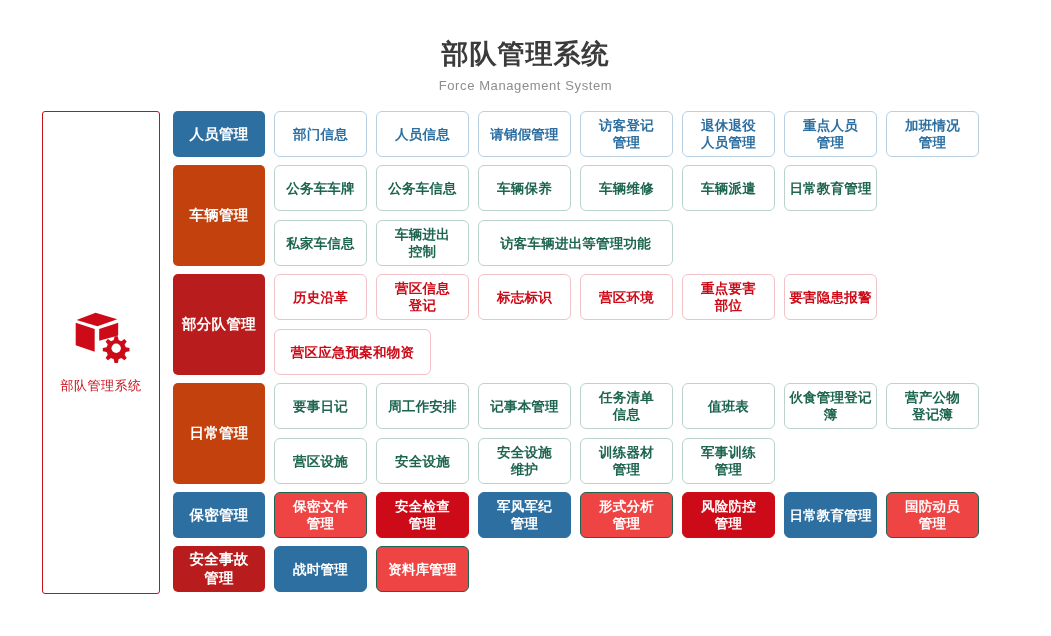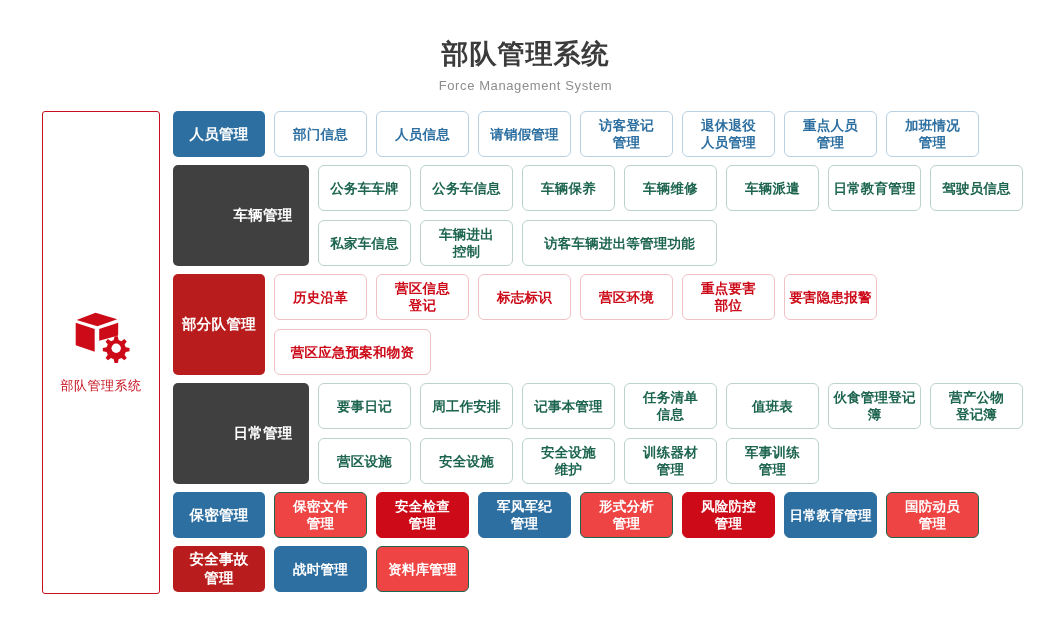--- a/index.html
+++ b/index.html
@@ -136,21 +136,21 @@
   .cell.outline.green { border-color: #bcd3cb; color: #1e6550; }
   .cell.outline.red   { border-color: #f0c2c6; color: #cc0a18; }
 
   
   .cell.solid { color: #ffffff; border: 1px solid transparent; }
   .cell.solid.blue  { background: #2d6fa0; border-color: #2d6fa0; }
   .cell.solid.green { background: #ef4444; border-color: #1e6550; }
   .cell.solid.red   { background: #cc0a18; border-color: #cc0a18; }
 
   .label-blue  { background: #2d6fa0; }
-  .label-green { background: #404040; padding-left: 44px; }
+  .label-green { background: #c2410c; }
   .label-red   { background: #b91c1c; }
 </style>
 </head>
 <body>
 
 <div class="page">
 
   <div class="header">
     <div class="title">部队管理系统</div>
     <div class="subtitle">Force Management System</div>
@@ -193,21 +193,20 @@
         <div class="section">
           <div class="cat-label label-green">车辆管理</div>
           <div class="rows">
             <div class="row">
               <div class="cell outline green">公务车车牌</div>
               <div class="cell outline green">公务车信息</div>
               <div class="cell outline green">车辆保养</div>
               <div class="cell outline green">车辆维修</div>
               <div class="cell outline green">车辆派遣</div>
               <div class="cell outline green">日常教育管理</div>
-              <div class="cell outline green">驾驶员信息</div>
             </div>
             <div class="row">
               <div class="cell outline green">私家车信息</div>
               <div class="cell outline green">车辆进出<br>控制</div>
               <div class="cell outline green wide2">访客车辆进出等管理功能</div>
             </div>
           </div>
         </div>
         <div class="section">
           <div class="cat-label label-red">部分队管理</div>

